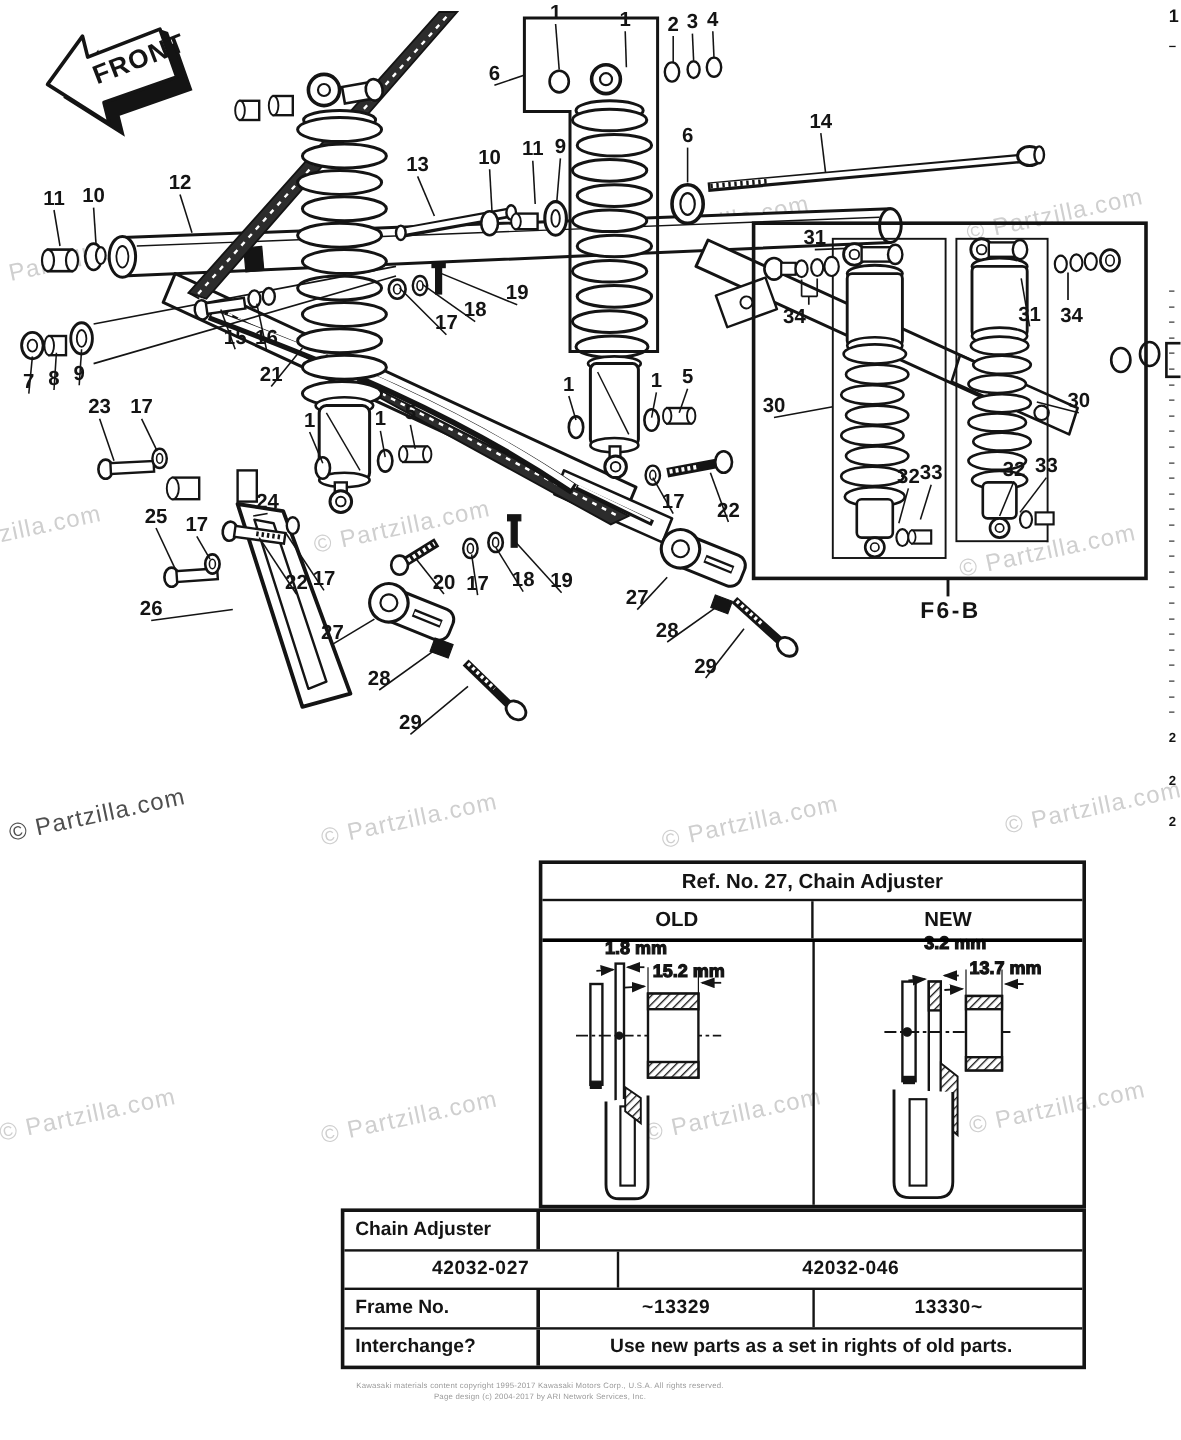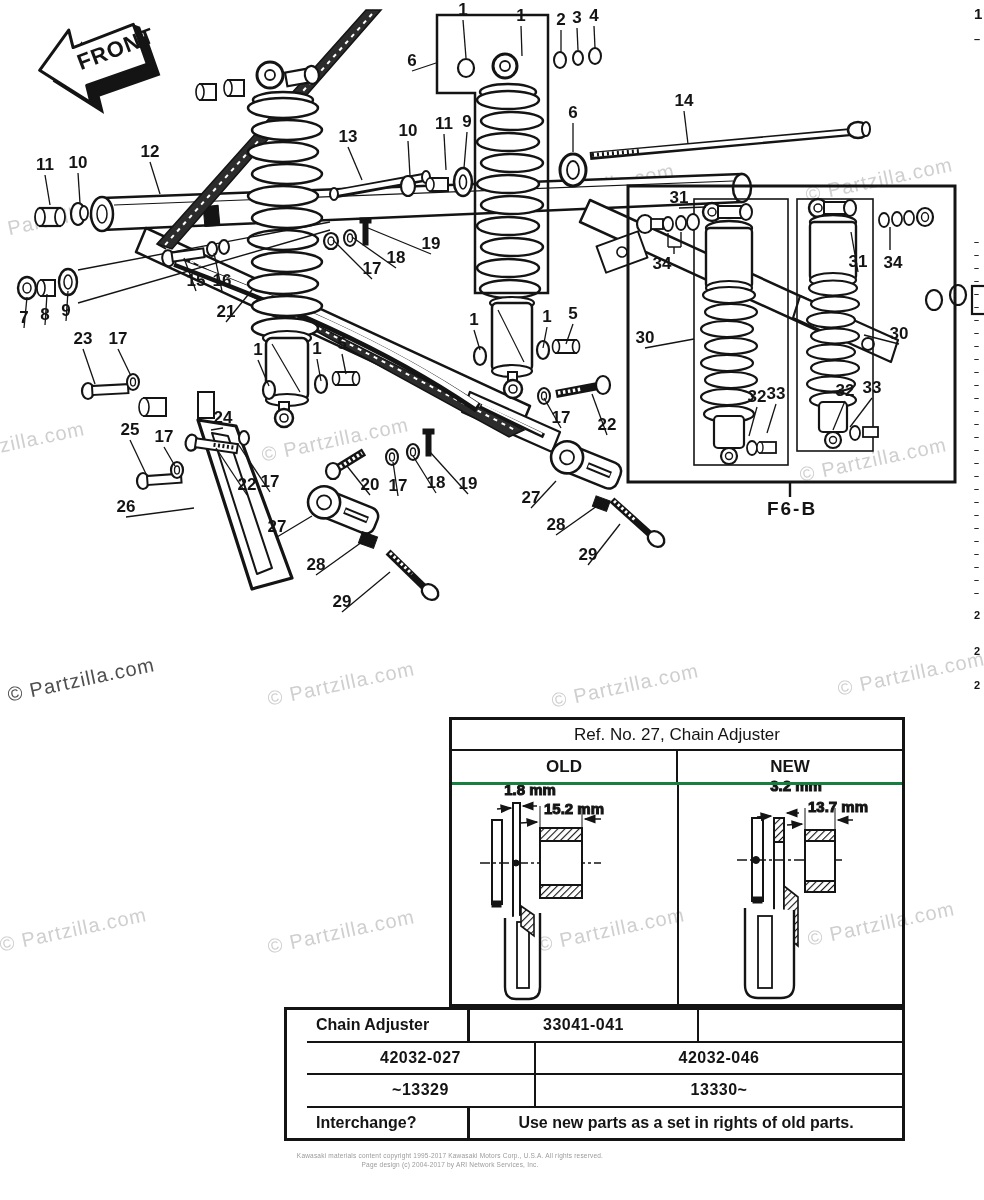--- a/index.html
+++ b/index.html
@@ -13,27 +13,27 @@
   
   #diagram{position:absolute;left:0;top:0;z-index:1;}
   .callout{font-family:"Liberation Sans",sans-serif;font-size:17px;font-weight:bold;fill:#141414;
            text-anchor:middle;dominant-baseline:middle;}
   .leader{stroke:#141414;stroke-width:1.3;}
   .dimtxt{font-family:"Liberation Sans",sans-serif;font-size:15px;font-weight:bold;fill:#141414;text-anchor:middle;}
   
   .tbox{position:absolute;border:3px solid #141414;box-sizing:border-box;z-index:2;background:transparent;}
   #tblTop{left:449px;top:717px;width:456px;height:290px;display:flex;flex-direction:column;}
   .t-header{height:29px;border-bottom:2px solid #141414;display:flex;align-items:center;justify-content:center;
-            font-size:17px;font-weight:normal;}
-  .t-cols{height:31px;border-bottom:3px solid #15803d;display:flex;}
+            font-size:17px;font-weight:bold;}
+  .t-cols{height:31px;border-bottom:3px solid #000000;display:flex;}
   .t-col{flex:1;display:flex;align-items:center;justify-content:center;font-size:17px;font-weight:bold;}
   .t-col.first{border-right:2px solid #141414;}
   .t-figs{flex:1;position:relative;}
   .vdiv{position:absolute;left:50%;top:0;bottom:0;width:2px;background:#141414;}
-  #tblBottom{left:284px;top:1007px;width:621px;height:134px;display:flex;flex-direction:column;padding-left:20px;}
+  #tblBottom{left:284px;top:1007px;width:621px;height:134px;display:flex;flex-direction:column;}
   .t-row{flex:1;display:flex;border-bottom:2px solid #141414;}
   .t-row:last-child{border-bottom:none;}
   .t-label{width:163px;border-right:3px solid #141414;display:flex;align-items:center;
            padding-left:9px;font-size:16px;font-weight:bold;box-sizing:border-box;}
   .t-val{display:flex;align-items:center;justify-content:center;font-size:16px;font-weight:bold;letter-spacing:.5px;}
   .t-old{width:229px;border-right:2px solid #141414;box-sizing:border-box;}
   .t-new{flex:1;}
   .t-span{flex:1;justify-content:center;letter-spacing:0;}
   #note{position:absolute;left:440px;top:1143px;width:380px;text-align:center;z-index:2;
         font-size:17px;font-weight:bold;}
@@ -553,27 +553,27 @@
       <div class="t-col">NEW</div>
     </div>
     <div class="t-figs">
       <div class="vdiv"></div>
     </div>
   </div>
 
   <div id="tblBottom" class="tbox">
     <div class="t-row">
       <div class="t-label">Chain Adjuster</div>
-      <div class="t-val t-old">33041-041</div>
     </div>
     <div class="t-row">
       <div class="t-val t-old">42032-027</div>
       <div class="t-val t-new">42032-046</div>
     </div>
     <div class="t-row">
+      <div class="t-label">Frame No.</div>
       <div class="t-val t-old">~13329</div>
       <div class="t-val t-new">13330~</div>
     </div>
     <div class="t-row">
       <div class="t-label">Interchange?</div>
       <div class="t-val t-span">Use new parts as a set in rights of old parts.</div>
     </div>
   </div>
 
   <div id="foot1" class="foot">Kawasaki materials content copyright 1995-2017 Kawasaki Motors Corp., U.S.A. All rights reserved.</div>

